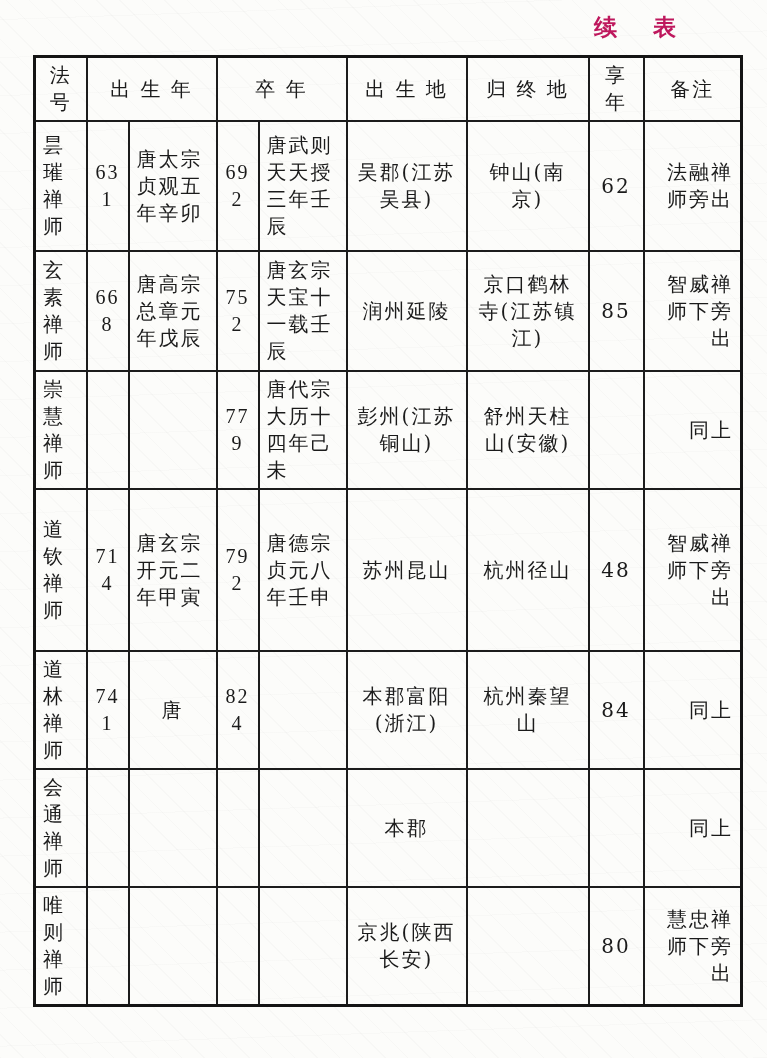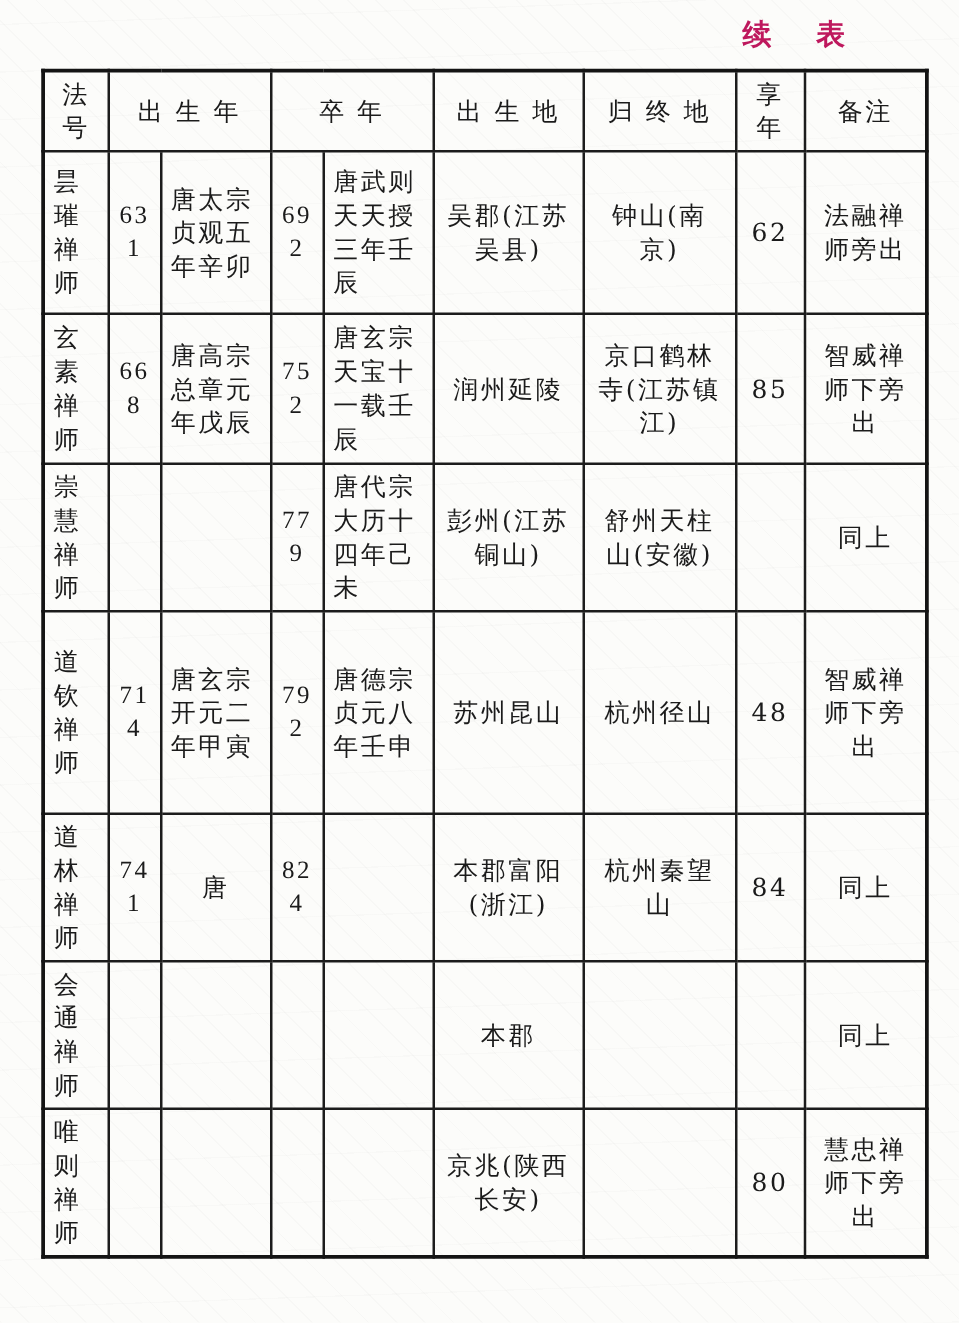--- a/index.html
+++ b/index.html
@@ -45,21 +45,21 @@
     text-align:center;
     letter-spacing:6px;
     padding:2px 2px;
   }
   td.name{padding:4px 3px;text-align:left;letter-spacing:2px;}
   td.num{text-align:center;letter-spacing:0;font-size:21px;padding:2px 2px;font-family:Liberation Serif, serif;}
   td.era{text-align:left;padding:4px 6px;}
   td.era.center{text-align:center;}
   td.place{text-align:center;}
   td.age{text-align:center;letter-spacing:0;font-size:21px;padding:2px 2px;}
-  td.rem{text-align:center;}
+  td.rem{text-align:right;}
   tbody tr:nth-child(1){height:130px;}
   tbody tr:nth-child(2){height:120px;}
   tbody tr:nth-child(3){height:104px;}
   tbody tr:nth-child(4){height:162px;}
   tbody tr:nth-child(5){height:98px;margin-top:48px;}
   tbody tr:nth-child(6){height:64px;}
   tbody tr:nth-child(7){height:62px;padding-left:32px;}
   tbody tr:nth-child(8){height:90px;}
   tbody tr:nth-child(9){height:92px;}
 </style>

